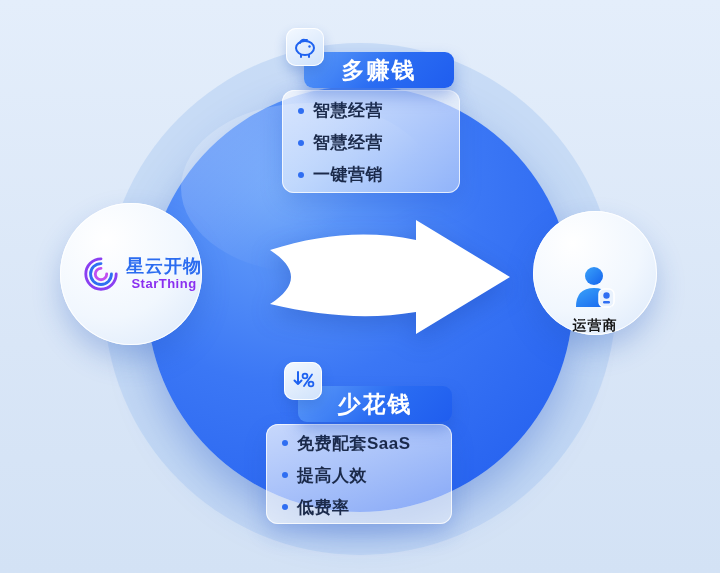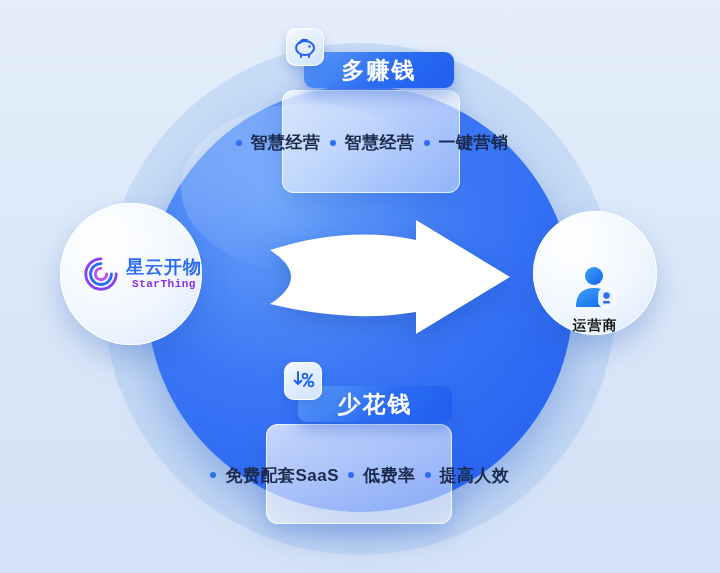--- a/index.html
+++ b/index.html
@@ -31,42 +31,42 @@
     position:absolute; border-radius:50%;
     background:radial-gradient(circle at 32% 26%, #ffffff 0%, #f2f7fe 55%, #dcQ 100%);
     background:radial-gradient(circle at 32% 26%, #ffffff 0%, #f1f7fe 55%, #d9e7fa 100%);
     box-shadow:0 14px 28px rgba(40,90,190,0.28), inset 0 0 0 1px rgba(255,255,255,0.9);
     display:flex; align-items:center; justify-content:flex-end;
   }
   .node-left { left:60px; top:203px; width:142px; height:142px; gap:6px; }
   .node-right { left:533px; top:211px; width:124px; height:124px; flex-direction:column; gap:3px; }
   .logo-text { display:flex; flex-direction:column; align-items:center; line-height:1.15; }
   .logo-title { font-size:18px; font-weight:bold; color:#2b6cf0; letter-spacing:1px; }
-  .logo-sub { font-size:11px; font-weight:bold; color:#8a2ff0; letter-spacing:0.5px;font-family:Liberation Mono, monospace; }
+  .logo-sub { font-size:13px; font-weight:bold; color:#8a2ff0; letter-spacing:0.5px; }
   .right-label { font-size:14px; font-weight:bold; color:#151515; letter-spacing:1px; }
   
   .badge {
     position:absolute; width:38px; height:38px; border-radius:10px;
     background:linear-gradient(150deg,#f4f9ff 0%,#cfe2fb 100%);
     box-shadow:0 6px 12px rgba(40,90,190,0.28), inset 0 0 0 1px rgba(255,255,255,0.9);
     display:flex; align-items:center; justify-content:center; z-index:5;
   }
   .card-header {
     position:absolute; height:36px; border-radius:9px; z-index:4;
     background:linear-gradient(135deg,#5d9cf9 0%, #2a6cf2 55%, #1f5def 100%);
     box-shadow:0 8px 16px rgba(30,80,200,0.35);
     display:flex; align-items:center; justify-content:center;
     color:#ffffff; font-size:23px; font-weight:bold; letter-spacing:2px;
   }
   .card-body {
     position:absolute; border-radius:12px; z-index:3;
     background:linear-gradient(160deg, rgba(255,255,255,0.72), rgba(255,255,255,0.42));
     box-shadow:0 10px 22px rgba(30,80,200,0.22), inset 0 0 0 1px rgba(255,255,255,0.75);
     padding:12px 14px 10px 16px;
-    display:flex; justify-content:center; gap:9px;
+    display:flex; flex-direction:column; justify-content:center; gap:9px;
   }
   .li { display:flex; align-items:center; gap:9px; }
   .dot { width:6px; height:6px; border-radius:50%; background:#2f6ef2; flex:0 0 auto; }
   .li-text { font-size:17px; font-weight:600; color:#1b2a4a; letter-spacing:0.5px; white-space:nowrap; }
   .hdr-top { left:304px; top:52px; width:150px; }
   .badge-top { left:286px; top:28px; }
   .body-top { left:282px; top:90px; width:178px; height:103px; }
   .hdr-bottom { left:298px; top:386px; width:154px; }
   .badge-bottom { left:284px; top:362px; }
   .body-bottom { left:266px; top:424px; width:186px; height:100px; }
@@ -152,21 +152,21 @@
   <div class="card-header hdr-bottom">
     <span>少花钱</span>
   </div>
   <div class="card-body body-bottom">
     <div class="li">
       <span class="dot"></span>
       <span class="li-text">免费配套SaaS</span>
     </div>
     <div class="li">
       <span class="dot"></span>
-      <span class="li-text">低费率</span>
+      <span class="li-text">提高人效</span>
     </div>
     <div class="li">
       <span class="dot"></span>
-      <span class="li-text">提高人效</span>
+      <span class="li-text">低费率</span>
     </div>
   </div>
 
 </div>
 
 </body></html>

